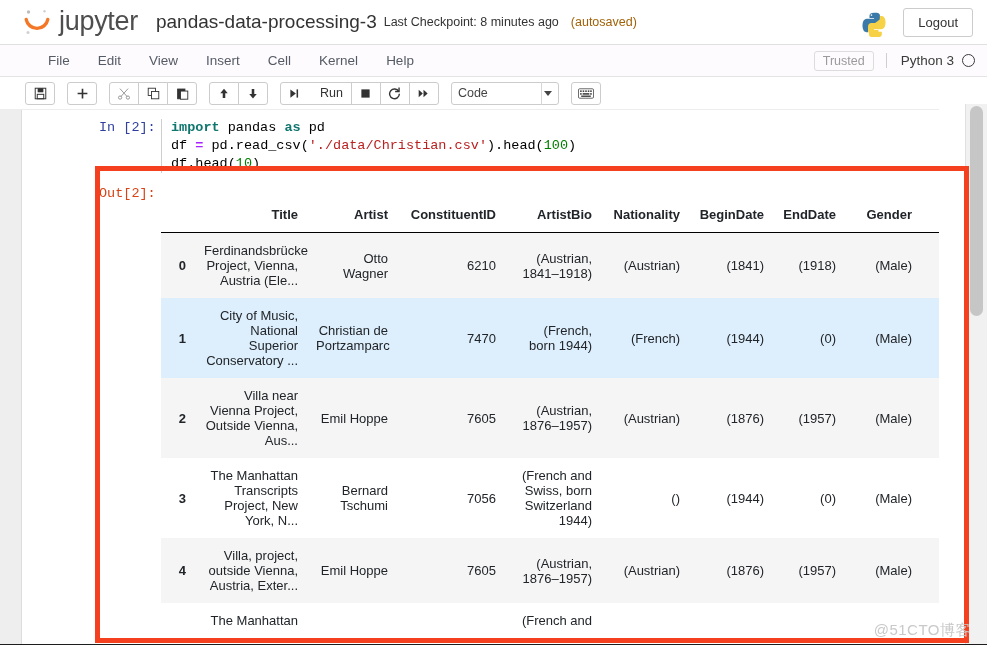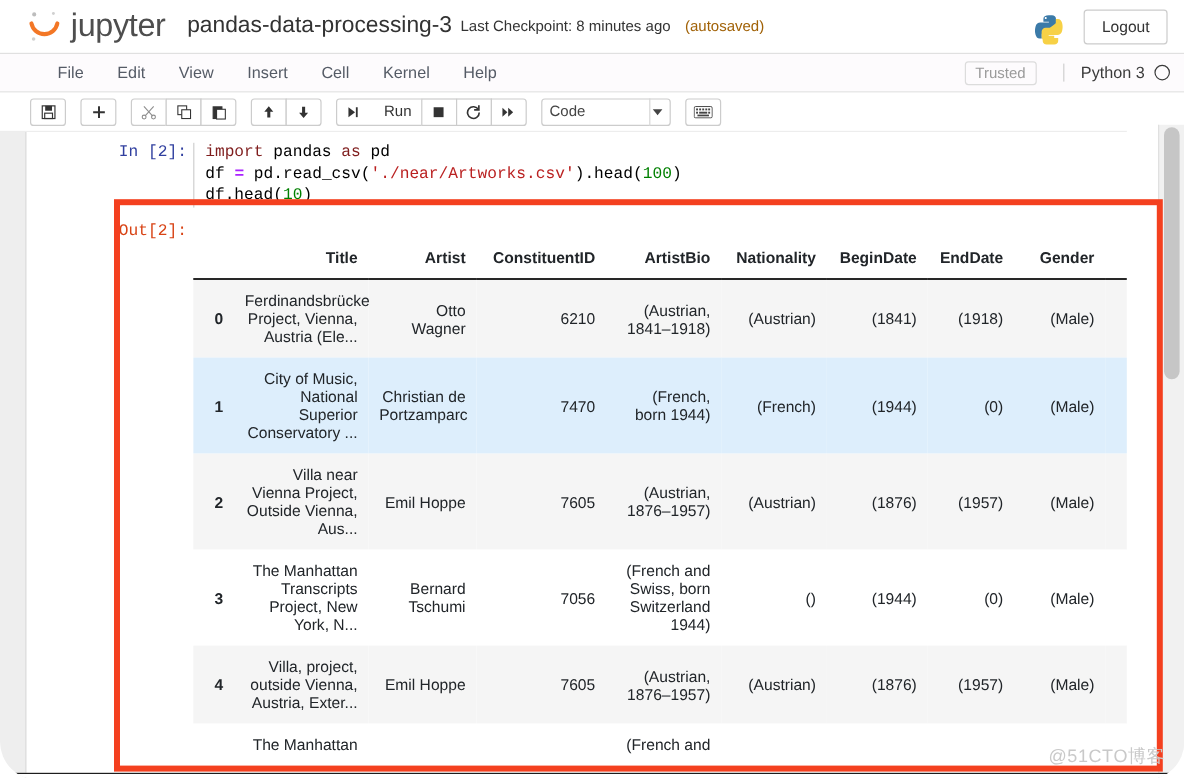--- a/index.html
+++ b/index.html
@@ -8,21 +8,20 @@
     width: 987px; height: 650px;
     overflow: hidden;
     background: #fff;
     font-family: "Liberation Sans", sans-serif;
   }
   #app {
     position: relative;
     width: 987px; height: 650px;
     overflow: hidden;
     background: #ffffff;
-    border-radius: 32px;
   }
 
   
   .header {
     height: 45px;
     background: #ffffff;
     border-bottom: 1px solid #e0e0e0;
     display: flex;
     align-items: center;
     padding: 0 14px 0 22px;
@@ -96,21 +95,21 @@
     color: #555b66;
     padding: 5px 14px;
     cursor: pointer;
     border-radius: 2px;
   }
   .menubar-right {
     margin-left: auto;
     display: flex;
     align-items: center;
     padding-right: 12px;
-    gap: 22px;
+    gap: 12px;
   }
   .trusted {
     font-size: 12.5px;
     color: #9b9b9b;
     border: 1px solid #dcdcdc;
     border-radius: 3px;
     padding: 2px 8px;
     background: #fdfbfd;
   }
   .kernel-box {
@@ -222,21 +221,21 @@
     flex: 1;
     border-left: 1px solid #cfcfcf;
     background: #ffffff;
     padding-left: 9px;
     font-family: "Liberation Mono", monospace;
     font-size: 13.5px;
     line-height: 18px;
     color: #000;
     white-space: pre;
   }
-  .kw   { color: #7f1d1d; font-weight: normal; }
+  .kw   { color: #0f766e; font-weight: bold; }
   .str  { color: #BA2121; }
   .num  { color: #008000; }
   .op   { color: #AA22FF; font-weight: bold; }
 
   
   .out-wrap {
     display: flex;
     padding-left: 76px;
     margin-top: 13px;
   }
@@ -509,21 +508,21 @@
   </div>
 
   <div class="nb-scrollarea">
     <div class="nb-left-gutter"></div>
 
     <div class="nb-page">
 
       <div class="code-cell">
         <div class="prompt-in">In [2]:</div>
         <div class="code-area"><span class="kw">import</span><span> pandas </span><span class="kw">as</span><span> pd</span>
-<span>df </span><span class="op">=</span><span> pd.read_csv(</span><span class="str">'./near/Artworks.csv'</span><span>).head(</span><span class="num">100</span><span>)</span>
+<span>df </span><span class="op">=</span><span> pd.read_csv(</span><span class="str">'./data/Christian.csv'</span><span>).head(</span><span class="num">100</span><span>)</span>
 <span>df.head(</span><span class="num">10</span><span>)</span></div>
       </div>
 
       <div class="out-wrap">
         <div class="prompt-out">Out[2]:</div>
         <div class="out-body">
           <div class="df-scroll">
             <table class="dataframe">
               <colgroup>
                 <col class="c-idx">

